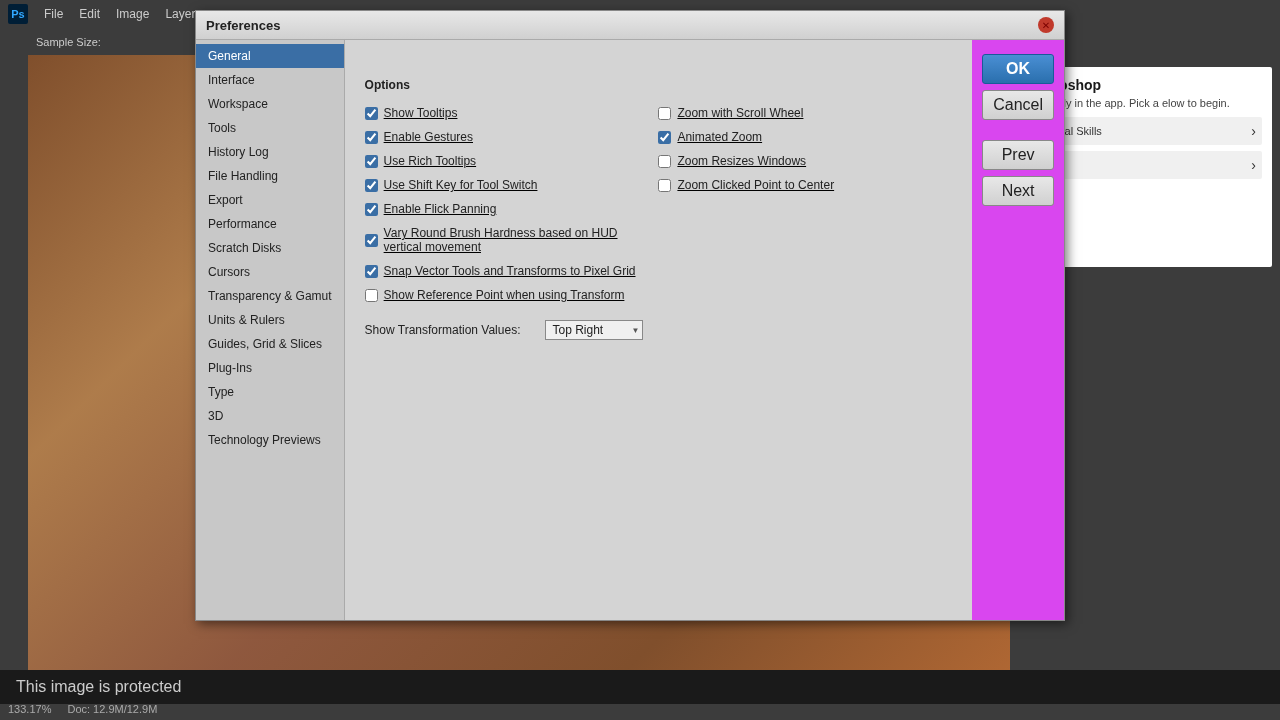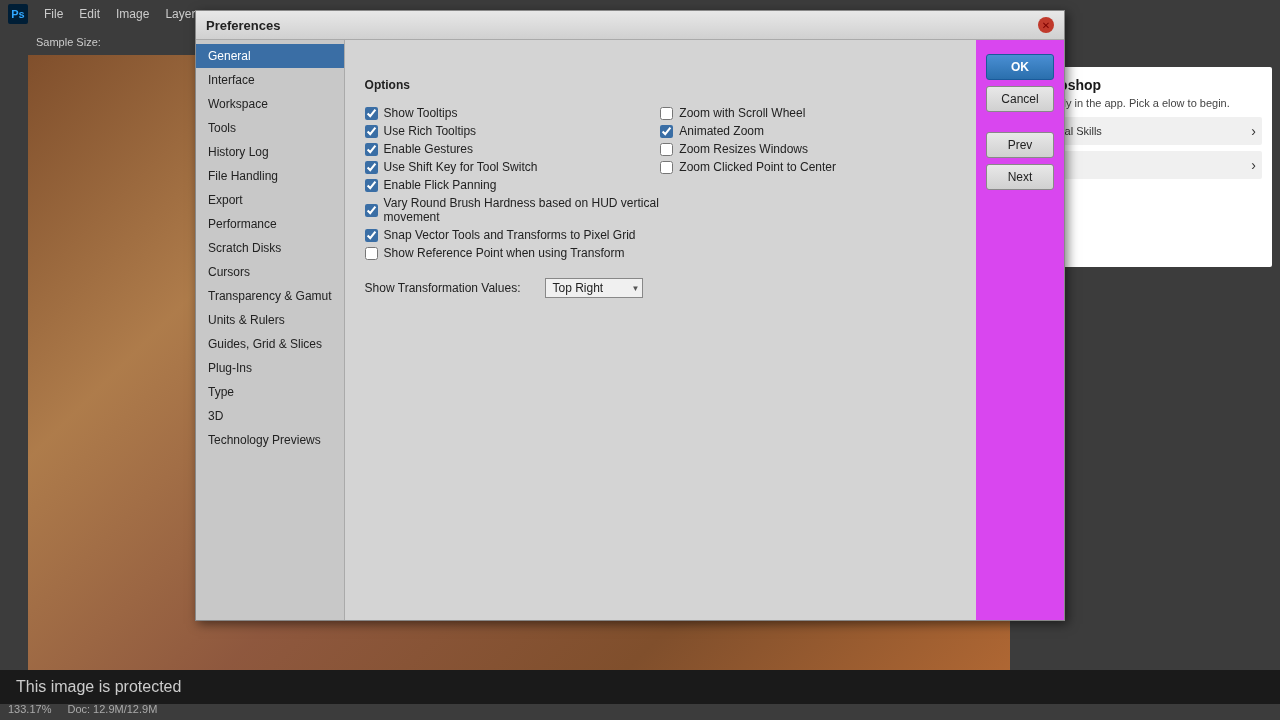--- a/index.html
+++ b/index.html
@@ -107,20 +107,22 @@
 
     .options-grid {
       display: grid;
       grid-template-columns: 1fr 1fr;
       gap: 0;
     }
 
     .options-col {
       display: flex;
       flex-direction: column;
+      gap: 6px;
+      text-decoration: underline;
     }
 
     .checkbox-row {
       display: flex;
       align-items: center;
       gap: 6px;
       padding: 2px 0;
     }
 
     .checkbox-row input[type="checkbox"] {
@@ -182,21 +184,21 @@
       display: flex;
       flex-direction: column;
       gap: 6px;
       padding: 14px 10px;
       min-width: 80px;
     }
 
     .btn {
       padding: 5px 10px;
       min-width: 68px;
-      font-size: 12px;
+      font-size: 16px;
       background: linear-gradient(to bottom, #e8e8e8, #d0d0d0);
       border: 1px solid #888;
       border-radius: 3px;
       cursor: pointer;
       text-align: center;
       color: #222;
     }
 
     .btn.primary {
       background: linear-gradient(to bottom, #4a8fd4, #2a6fad);
@@ -404,26 +406,26 @@
         <div class="section-title">Options</div>
 
         <div class="options-grid">
 
           <div class="options-col">
             <div class="checkbox-row">
               <input type="checkbox" id="show-tooltips" checked="" style="">
               <label class="checkbox-label" for="show-tooltips">Show Tooltips</label>
             </div>
             <div class="checkbox-row">
+              <input type="checkbox" id="enable-gestures" checked="" style="">
+              <label class="checkbox-label" for="enable-gestures">Enable Gestures</label>
+            </div>
+            <div class="checkbox-row">
               <input type="checkbox" id="use-rich-tooltips" checked="" style="">
               <label class="checkbox-label" for="use-rich-tooltips">Use Rich Tooltips</label>
-            </div>
-            <div class="checkbox-row">
-              <input type="checkbox" id="enable-gestures" checked="" style="">
-              <label class="checkbox-label" for="enable-gestures">Enable Gestures</label>
             </div>
             <div class="checkbox-row">
               <input type="checkbox" id="use-shift-key" checked="" style="">
               <label class="checkbox-label" for="use-shift-key">Use Shift Key for Tool Switch</label>
             </div>
             <div class="checkbox-row">
               <input type="checkbox" id="enable-flick-panning" checked="" style="">
               <label class="checkbox-label" for="enable-flick-panning">Enable Flick Panning</label>
             </div>
             <div class="checkbox-row">

